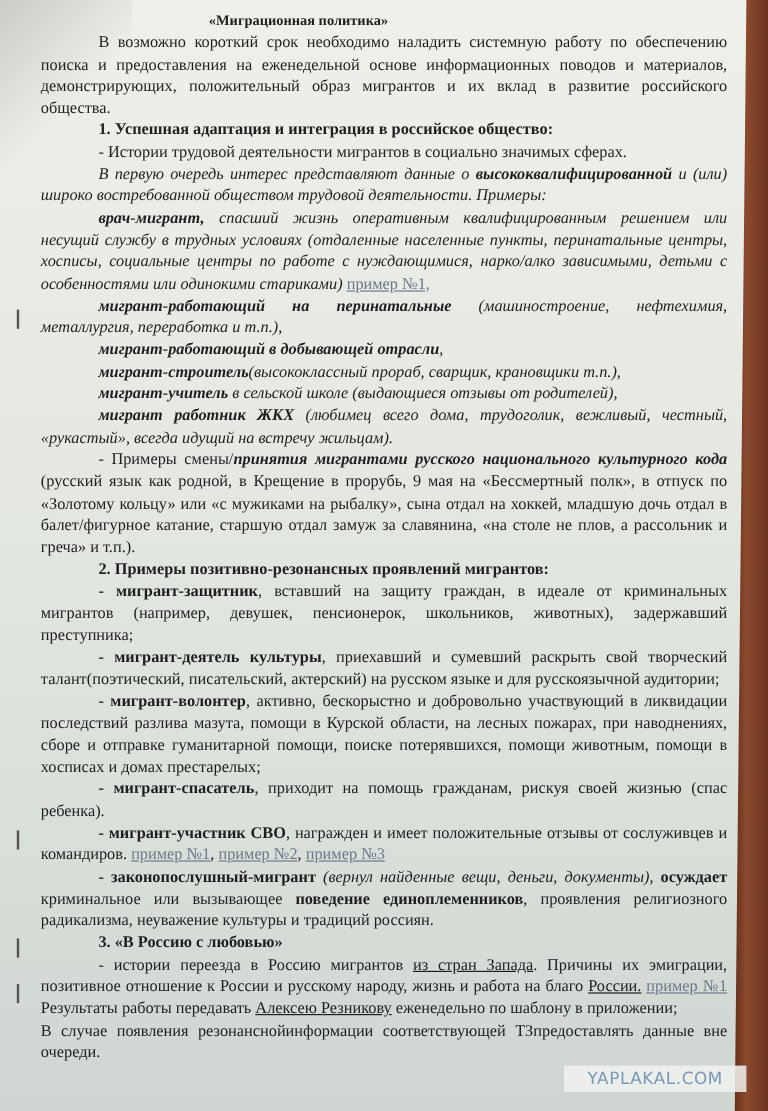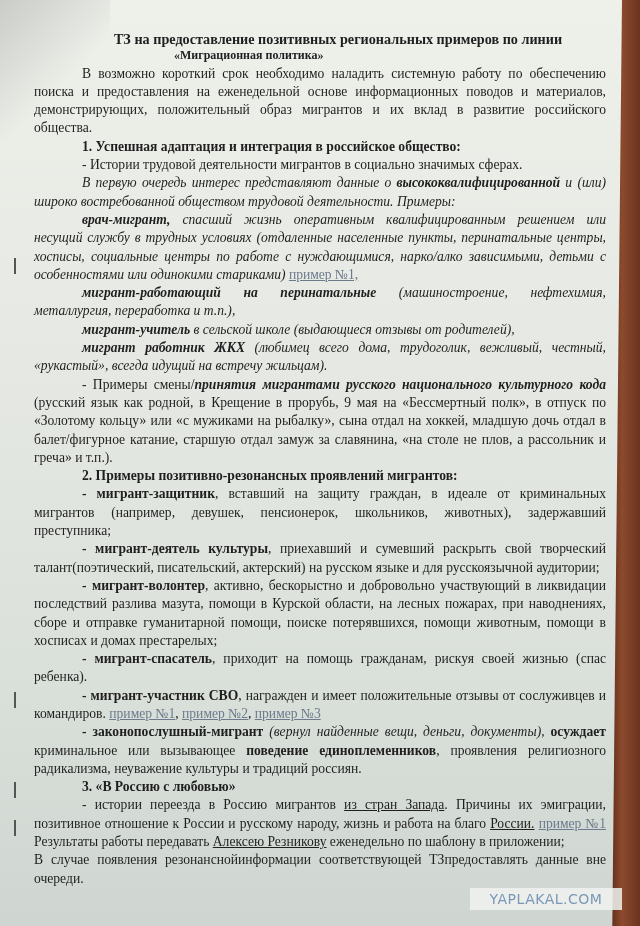--- a/index.html
+++ b/index.html
@@ -45,29 +45,30 @@
 <div class="paper">
   <div class="fold"></div>
 </div>
 
 <div class="mark" style="top:258px;height:16px;"></div>
 <div class="mark" style="top:692px;height:16px;"></div>
 <div class="mark" style="top:782px;height:16px;"></div>
 <div class="mark" style="top:820px;height:16px;"></div>
 
 <div class="content">
-  <div class="title">ТЗ на предоставление позитивных региональных примеров по линии</div>
   <div class="title2">«Миграционная политика»</div>
   <p class="ind">В возможно короткий срок необходимо наладить системную работу по обеспечению поиска и предоставления на еженедельной основе информационных поводов и материалов, демонстрирующих, положительный образ мигрантов и их вклад в развитие российского общества.</p>
 
   <p class="h">1. Успешная адаптация и интеграция в российское общество:</p>
   <p class="ind">- Истории трудовой деятельности мигрантов в социально значимых сферах.</p>
   <p class="ind i"><span>В первую очередь интерес представляют данные о </span><span class="b">высококвалифицированной</span><span> и (или) широко востребованной обществом трудовой деятельности. Примеры:</span></p>
   <p class="ind i"><span class="b">врач-мигрант,</span><span> спасший жизнь оперативным квалифицированным решением или несущий службу в трудных условиях (отдаленные населенные пункты, перинатальные центры, хосписы, социальные центры по работе с нуждающимися, нарко/алко зависимыми, детьми с особенностями или одинокими стариками) </span><span class="link" style="font-style:normal">пример №1,</span></p>
   <p class="ind i"><span class="b">мигрант-работающий на перинатальные</span><span> (машиностроение, нефтехимия, металлургия, переработка и т.п.),</span></p>
+  <p class="ind i"><span class="b">мигрант-работающий в добывающей отрасли</span><span>,</span></p>
+  <p class="ind i"><span class="b">мигрант-строитель</span><span>(высококлассный прораб, сварщик, крановщики т.п.),</span></p>
   <p class="ind i"><span class="b">мигрант-учитель</span><span> в сельской школе (выдающиеся отзывы от родителей),</span></p>
   <p class="ind i"><span class="b">мигрант работник ЖКХ</span><span> (любимец всего дома, трудоголик, вежливый, честный, «рукастый», всегда идущий на встречу жильцам).</span></p>
   <p class="ind"><span>- Примеры смены/</span><span class="b i">принятия мигрантами русского национального культурного кода</span><span> (русский язык как родной, в Крещение в прорубь, 9 мая на «Бессмертный полк», в отпуск по «Золотому кольцу» или «с мужиками на рыбалку», сына отдал на хоккей, младшую дочь отдал в балет/фигурное катание, старшую отдал замуж за славянина, «на столе не плов, а рассольник и греча» и т.п.).</span></p>
 
   <p class="h">2. Примеры позитивно-резонансных проявлений мигрантов:</p>
   <p class="ind"><span class="b">- мигрант-защитник</span><span>, вставший на защиту граждан, в идеале от криминальных мигрантов (например, девушек, пенсионерок, школьников, животных), задержавший преступника;</span></p>
   <p class="ind"><span class="b">- мигрант-деятель культуры</span><span>, приехавший и сумевший раскрыть свой творческий талант(поэтический, писательский, актерский) на русском языке и для русскоязычной аудитории;</span></p>
   <p class="ind"><span class="b">- мигрант-волонтер</span><span>, активно, бескорыстно и добровольно участвующий в ликвидации последствий разлива мазута, помощи в Курской области, на лесных пожарах, при наводнениях, сборе и отправке гуманитарной помощи, поиске потерявшихся, помощи животным, помощи в хосписах и домах престарелых;</span></p>
   <p class="ind"><span class="b">- мигрант-спасатель</span><span>, приходит на помощь гражданам, рискуя своей жизнью (спас ребенка).</span></p>
   <p class="ind"><span class="b">- мигрант-участник СВО</span><span>, награжден и имеет положительные отзывы от сослуживцев и командиров. </span><span class="link">пример №1</span>, <span class="link">пример №2</span>, <span class="link">пример №3</span></p>

